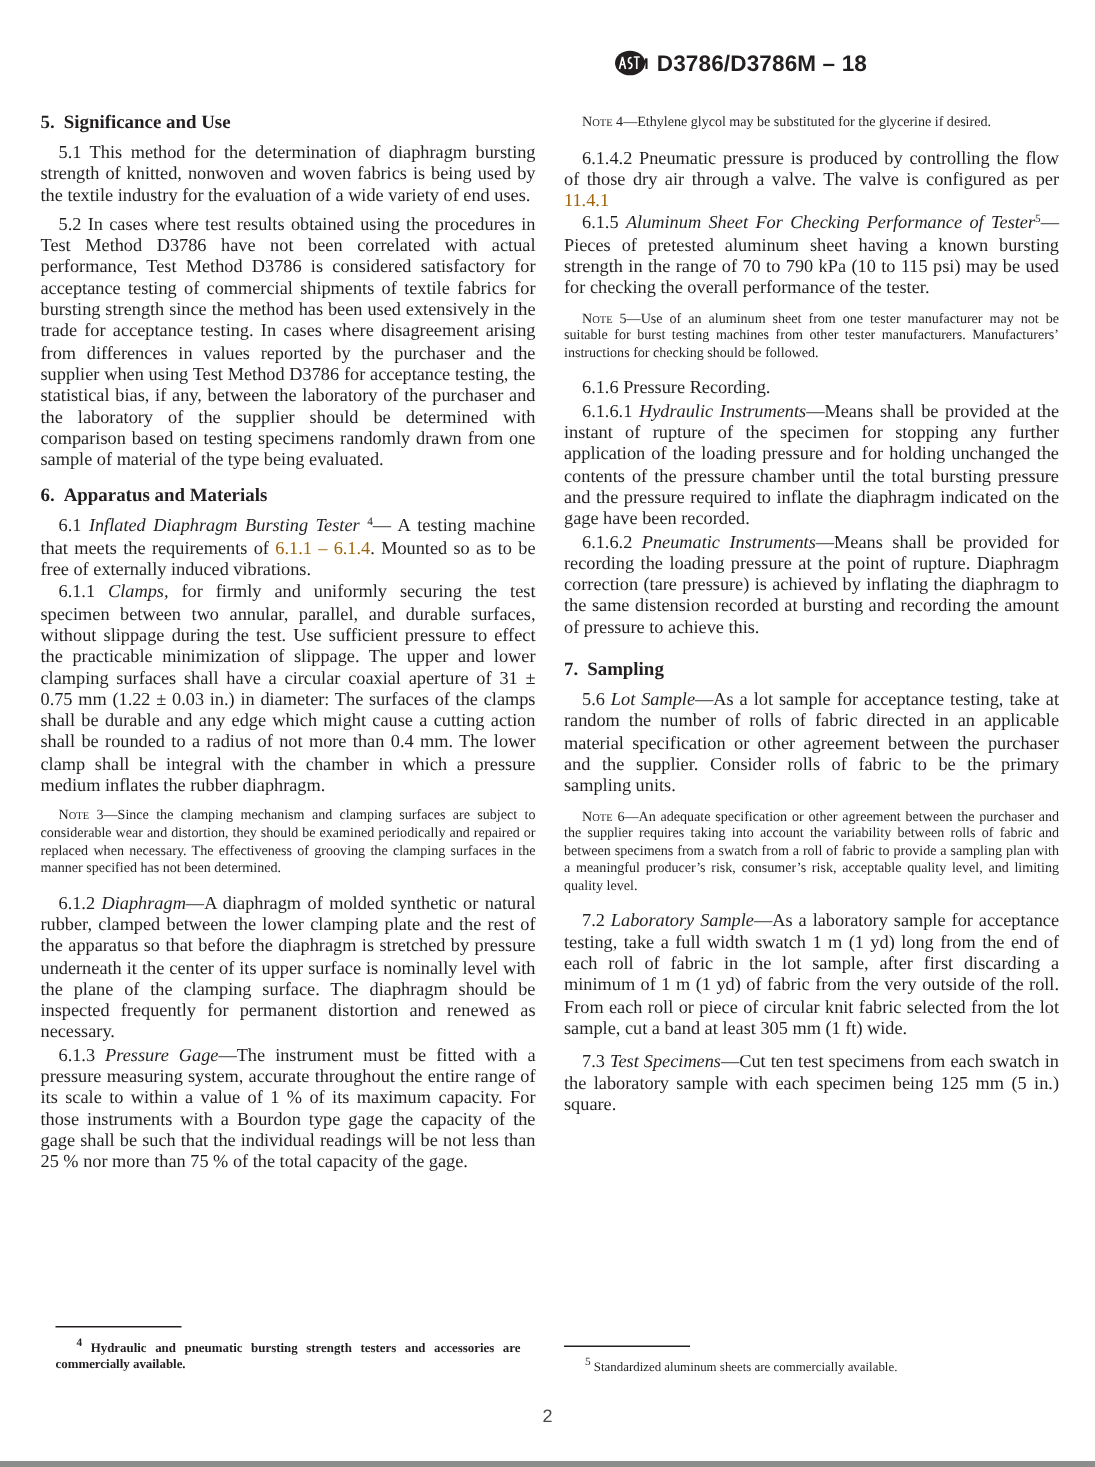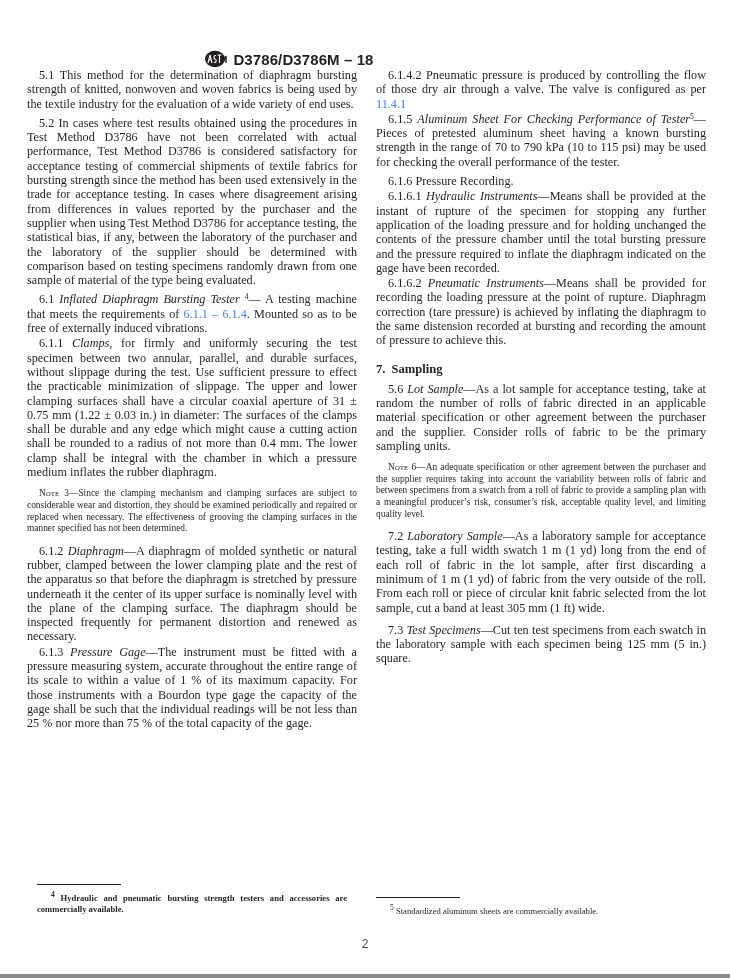--- a/index.html
+++ b/index.html
@@ -1,34 +1,34 @@
 <!DOCTYPE html>
 <html><head>
 <meta charset="utf-8">
 <style>
   html, body { margin: 0; padding: 0; }
   body {
     width: 730px; height: 978px; background: #ffffff; position: relative; overflow: hidden;
     font-family: "Liberation Serif", "DejaVu Serif", serif; color: #231f20;
   }
   .bottom-bar { position: absolute; left: 0; right: 0; bottom: 0; height: 4px; background: #8c8c8c; }
-  .header { position: absolute; top: 50px; left: 0; width: 578px; text-align: center; height: 20px; }
+  .header { position: absolute; top: 33px; left: 0; width: 578px; text-align: right; height: 20px; }
   .header-inner { display: inline-flex; align-items: center; gap: 5px; }
   .logo { width: 24px; height: 18px; display: inline-block; }
   .doc-id { font-family: "Liberation Sans", "DejaVu Sans", sans-serif; font-weight: bold; font-size: 15px; color: #231f20; letter-spacing: 0.1px; }
   .col { position: absolute; top: 68px; width: 330px; font-size: 12.2px; line-height: 14.3px; text-align: justify; }
   .col-left { left: 27px; }
   .col-right { left: 376px; width: 330px; }
   h2 { font-size: 12.6px; font-weight: bold; margin: 6px 0 6px 0; line-height: 14px; }
   h2 .num { margin-right: 6px; }
   p { margin: 0 0 5px 0; text-indent: 12px; }
   p.tight { margin-bottom: 1px; }
   .note { font-size: 9.4px; line-height: 11.6px; text-indent: 12px; margin: 9px 0 9px 0; }
   .note-label { font-variant: small-caps; }
-  .link { color: #3b82f6; }
+  .link { color: #a16207; }
   em { font-style: italic; }
   sup { font-size: 7.5px; line-height: 0; vertical-align: 4px; }
   .footrule { width: 84px; height: 1px; background: #231f20; margin: 0 0 8px 10px; }
   .footnote { font-size: 8.6px; line-height: 11px; text-indent: 14px; text-align: justify; margin: 0 0 0 10px; }
   .foot-left { position: absolute; left: 27px; top: 884px; width: 320px; }
   .foot-right { position: absolute; left: 376px; top: 897px; width: 330px; }
   .foot-left .footrule, .foot-left .footnote { margin-left: 10px; font-weight: bold; }
   .page-number { position: absolute; top: 937px; width: 730px; text-align: center; font-size: 12px; color: #4a4a4a; font-family: "Liberation Sans", sans-serif; }
 </style>
 </head>
@@ -41,38 +41,42 @@
       <path d="M4 13 L6 5 L8 13 M5 10 L7 10" stroke="#fff" stroke-width="1.1" fill="none"></path>
       <path d="M12 5.5 C9.5 5 9.5 8.5 11 9 C13 9.5 12.5 13 10 12.5" stroke="#fff" stroke-width="1.1" fill="none"></path>
       <path d="M13.5 5 L17.5 5 M15.5 5 L15.5 13" stroke="#fff" stroke-width="1.1"></path>
       <path d="M18 13 L18 6 L20 10 L22 6 L22 13" stroke="#231f20" stroke-width="1.4" fill="none"></path>
     </svg>
     <span class="doc-id">D3786/D3786M – 18</span>
   </span>
 </div>
 
 <div class="col col-left">
+  <h2><span class="num">5.</span><span>Significance and Use</span></h2>
   <p>5.1  This method for the determination of diaphragm bursting strength of knitted, nonwoven and woven fabrics is being used by the textile industry for the evaluation of a wide variety of end uses.</p>
   <p>5.2  In cases where test results obtained using the procedures in Test Method D3786 have not been correlated with actual performance, Test Method D3786 is considered satisfactory for acceptance testing of commercial shipments of textile fabrics for bursting strength since the method has been used extensively in the trade for acceptance testing. In cases where disagreement arising from differences in values reported by the purchaser and the supplier when using Test Method D3786 for acceptance testing, the statistical bias, if any, between the laboratory of the purchaser and the laboratory of the supplier should be determined with comparison based on testing specimens randomly drawn from one sample of material of the type being evaluated.</p>
 
+  <h2 style="margin-top:10px;"><span class="num">6.</span><span>Apparatus and Materials</span></h2>
   <p class="tight"><span>6.1 </span><em>Inflated Diaphragm Bursting Tester</em> <sup>4</sup><span>— A testing machine that meets the requirements of </span><span class="link">6.1.1 – 6.1.4</span><span>. Mounted so as to be free of externally induced vibrations.</span></p>
   <p><span>6.1.1 </span><em>Clamps,</em><span> for firmly and uniformly securing the test specimen between two annular, parallel, and durable surfaces, without slippage during the test. Use sufficient pressure to effect the practicable minimization of slippage. The upper and lower clamping surfaces shall have a circular coaxial aperture of 31 ± 0.75 mm (1.22 ± 0.03 in.) in diameter: The surfaces of the clamps shall be durable and any edge which might cause a cutting action shall be rounded to a radius of not more than 0.4 mm. The lower clamp shall be integral with the chamber in which a pressure medium inflates the rubber diaphragm.</span></p>
   <div class="note"><span class="note-label">Note</span><span> 3—Since the clamping mechanism and clamping surfaces are subject to considerable wear and distortion, they should be examined periodically and repaired or replaced when necessary. The effectiveness of grooving the clamping surfaces in the manner specified has not been determined.</span></div>
   <p class="tight"><span>6.1.2 </span><em>Diaphragm</em><span>—A diaphragm of molded synthetic or natural rubber, clamped between the lower clamping plate and the rest of the apparatus so that before the diaphragm is stretched by pressure underneath it the center of its upper surface is nominally level with the plane of the clamping surface. The diaphragm should be inspected frequently for permanent distortion and renewed as necessary.</span></p>
   <p><span>6.1.3 </span><em>Pressure Gage</em><span>—The instrument must be fitted with a pressure measuring system, accurate throughout the entire range of its scale to within a value of 1 % of its maximum capacity. For those instruments with a Bourdon type gage the capacity of the gage shall be such that the individual readings will be not less than 25 % nor more than 75 % of the total capacity of the gage.</span></p>
 </div>
 
 <div class="foot-left">
   <div class="footrule"></div>
   <div class="footnote"><sup>4</sup><span> Hydraulic and pneumatic bursting strength testers and accessories are commercially available.</span></div>
 </div>
 
 <div class="col col-right">
+  <div class="note"><span class="note-label">Note</span><span> 4—Ethylene glycol may be substituted for the glycerine if desired.</span></div>
   <p class="tight"><span>6.1.4.2  Pneumatic pressure is produced by controlling the flow of those dry air through a valve. The valve is configured as per </span><span class="link">11.4.1</span></p>
   <p><span>6.1.5 </span><em>Aluminum Sheet For Checking Performance of Tester</em><sup>5</sup><span>—Pieces of pretested aluminum sheet having a known bursting strength in the range of 70 to 790 kPa (10 to 115 psi) may be used for checking the overall performance of the tester.</span></p>
+  <div class="note"><span class="note-label">Note</span><span> 5—Use of an aluminum sheet from one tester manufacturer may not be suitable for burst testing machines from other tester manufacturers. Manufacturers’ instructions for checking should be followed.</span></div>
   <p class="tight">6.1.6  Pressure Recording.</p>
   <p class="tight"><span>6.1.6.1 </span><em>Hydraulic Instruments</em><span>—Means shall be provided at the instant of rupture of the specimen for stopping any further application of the loading pressure and for holding unchanged the contents of the pressure chamber until the total bursting pressure and the pressure required to inflate the diaphragm indicated on the gage have been recorded.</span></p>
   <p><span>6.1.6.2 </span><em>Pneumatic Instruments</em><span>—Means shall be provided for recording the loading pressure at the point of rupture. Diaphragm correction (tare pressure) is achieved by inflating the diaphragm to the same distension recorded at bursting and recording the amount of pressure to achieve this.</span></p>
 
   <h2 style="margin-top:14px;"><span class="num">7.</span><span>Sampling</span></h2>
   <p><span>5.6  </span><em>Lot Sample</em><span>—As a lot sample for acceptance testing, take at random the number of rolls of fabric directed in an applicable material specification or other agreement between the purchaser and the supplier. Consider rolls of fabric to be the primary sampling units.</span></p>
   <div class="note"><span class="note-label">Note</span><span> 6—An adequate specification or other agreement between the purchaser and the supplier requires taking into account the variability between rolls of fabric and between specimens from a swatch from a roll of fabric to provide a sampling plan with a meaningful producer’s risk, consumer’s risk, acceptable quality level, and limiting quality level.</span></div>
   <p><span>7.2  </span><em>Laboratory Sample</em><span>—As a laboratory sample for acceptance testing, take a full width swatch 1 m (1 yd) long from the end of each roll of fabric in the lot sample, after first discarding a minimum of 1 m (1 yd) of fabric from the very outside of the roll. From each roll or piece of circular knit fabric selected from the lot sample, cut a band at least 305 mm (1 ft) wide.</span></p>
   <p style="margin-top:8px;"><span>7.3 </span><em>Test Specimens</em><span>—Cut ten test specimens from each swatch in the laboratory sample with each specimen being 125 mm (5 in.) square.</span></p>
 </div>

